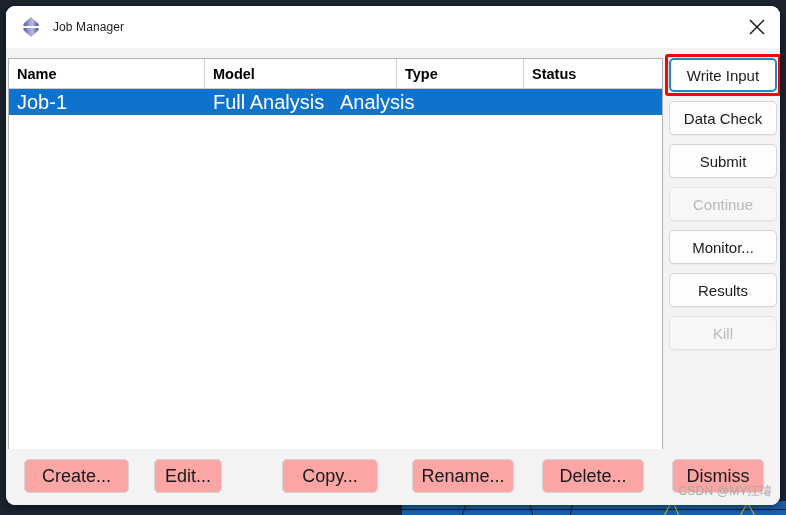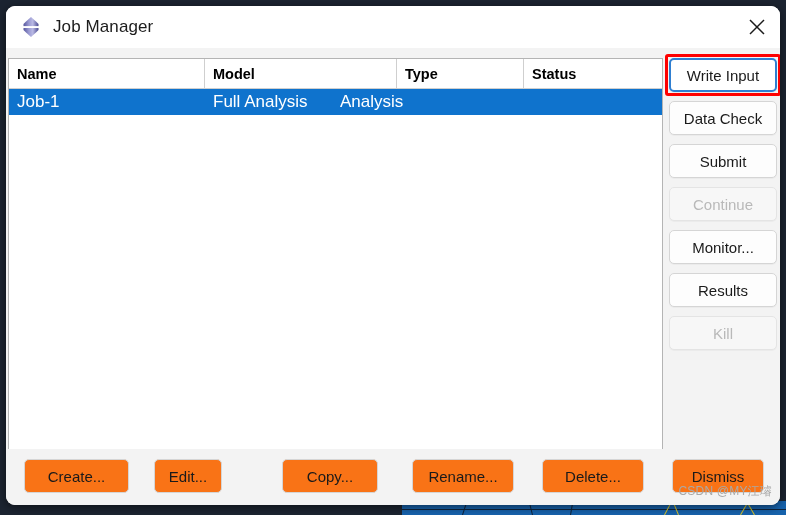--- a/index.html
+++ b/index.html
@@ -81,21 +81,21 @@
     margin-left: 12px;
     width: 26px;
     height: 26px;
     flex: 0 0 26px;
     display: flex;
     align-items: center;
     justify-content: center;
   }
   #title-text {
     margin-left: 9px;
-    font-size: 17px;
+    font-size: 12px;
     color: #1c1c1c;
     letter-spacing: 0.1px;
   }
   #close-button {
     position: absolute;
     right: 0;
     top: 0;
     width: 46px;
     height: 42px;
     display: flex;
@@ -145,21 +145,21 @@
 
   .trow {
     display: flex;
     height: 26px;
     cursor: pointer;
   }
   .trow.selected {
     background: #0f73cd;
   }
   .trow .cell {
-    font-size: 17px;
+    font-size: 20px;
     color: #000;
     display: flex;
     align-items: center;
     padding-left: 8px;
     box-sizing: border-box;
   }
   .trow.selected .cell { color: #ffffff; }
 
   .col-name   { width: 196px; flex: 0 0 196px; }
   .col-model  { width: 192px; flex: 0 0 192px; }
@@ -219,25 +219,25 @@
     flex: 0 0 56px;
     height: 56px;
     background: #f3f3f3;
     position: relative;
   }
   .bottom-btn {
     position: absolute;
     top: 10px;
     height: 34px;
     box-sizing: border-box;
-    background: #f97316;
+    background: #fca5a5;
     border: 1px solid #d5d5d5;
     border-radius: 5px;
     font-family: "Liberation Sans", sans-serif;
-    font-size: 15px;
+    font-size: 18px;
     color: #1a1a1a;
     display: flex;
     align-items: center;
     justify-content: center;
     cursor: pointer;
   }
 
   #watermark {
     position: absolute;
     right: 8px;

